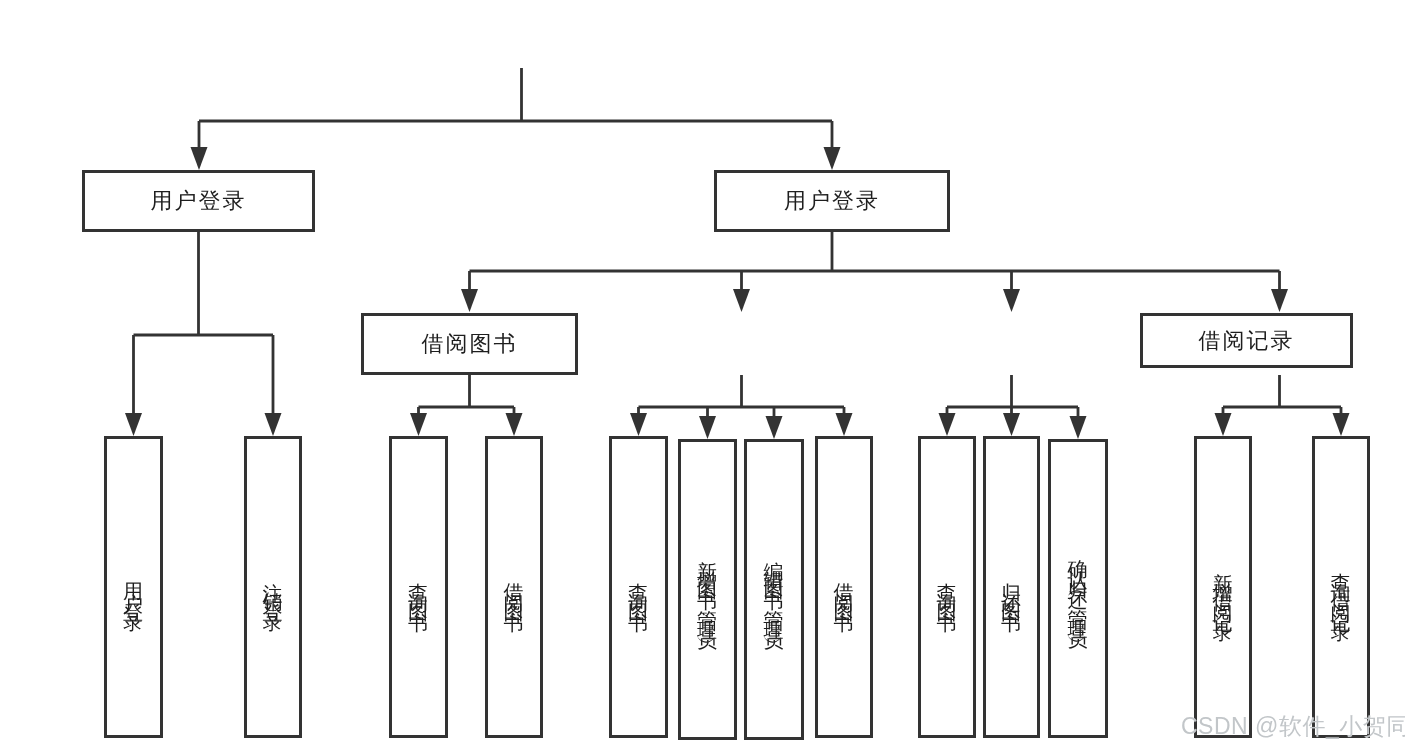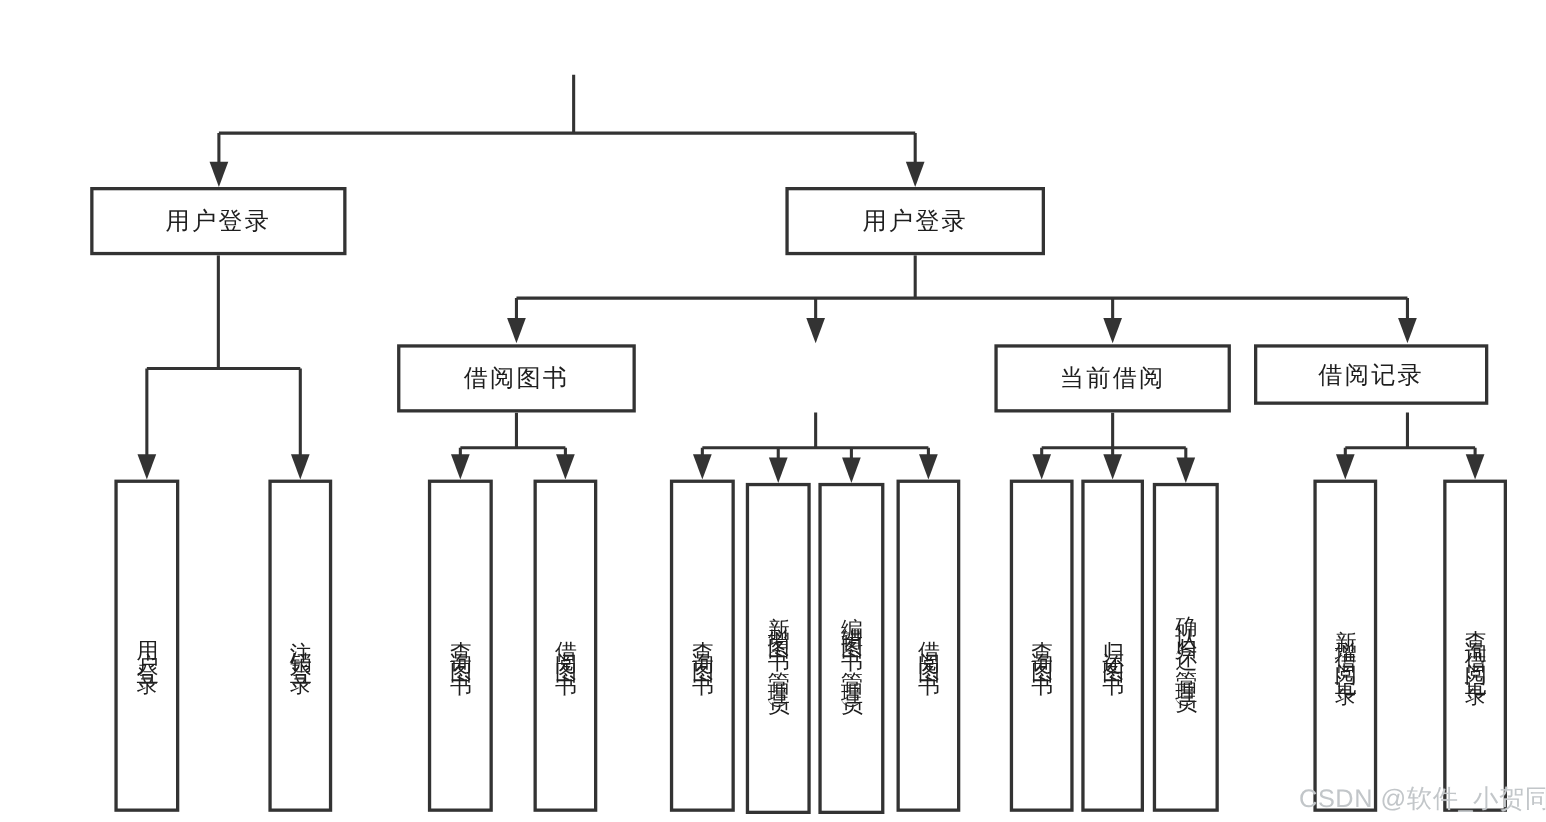--- a/index.html
+++ b/index.html
@@ -74,23 +74,20 @@
   <div class="box h" style="left:82px;top:170px;width:233px;height:62px">
     <span>用户登录</span>
   </div>
   <div class="box h" style="left:714px;top:170px;width:236px;height:62px">
     <span>用户登录</span>
   </div>
 
   <div class="box h" style="left:361px;top:313px;width:217px;height:62px">
     <span>借阅图书</span>
   </div>
-  <div class="box h" style="left:904px;top:313px;width:215px;height:62px">
-    <span>当前借阅</span>
-  </div>
   <div class="box h" style="left:1140px;top:313px;width:213px;height:55px">
     <span>借阅记录</span>
   </div>
 
   <div class="box v" style="left:104px;top:436px;width:59px;height:302px">
     <span>用户登录</span>
   </div>
   <div class="box v" style="left:244px;top:436px;width:58px;height:302px">
     <span>注销登录</span>
   </div>

